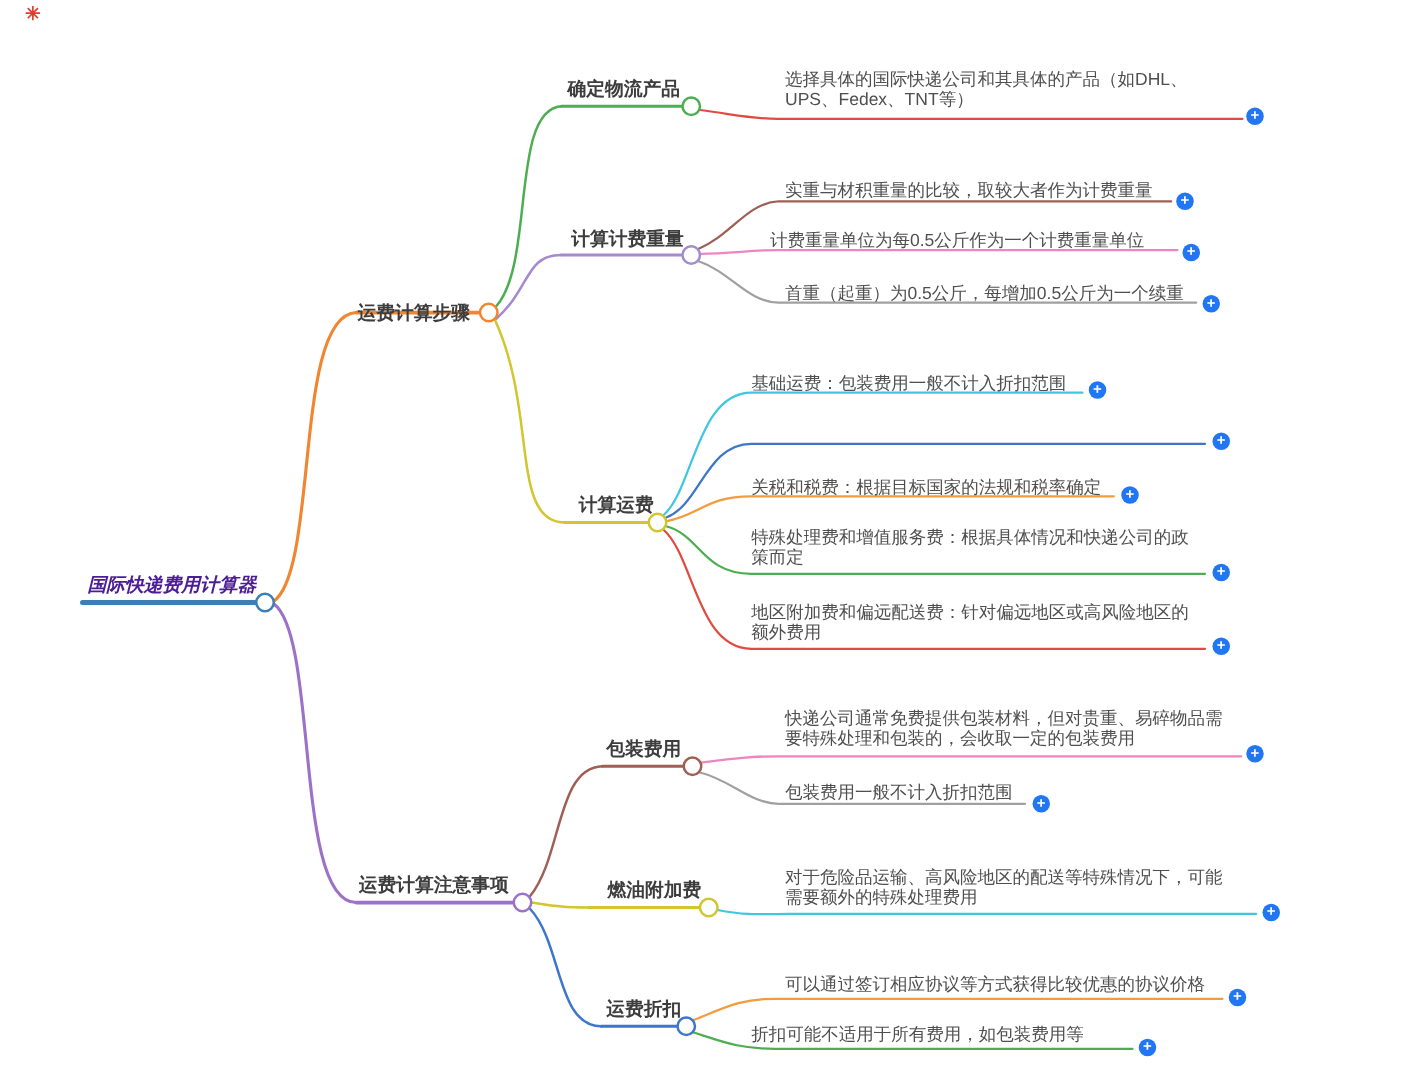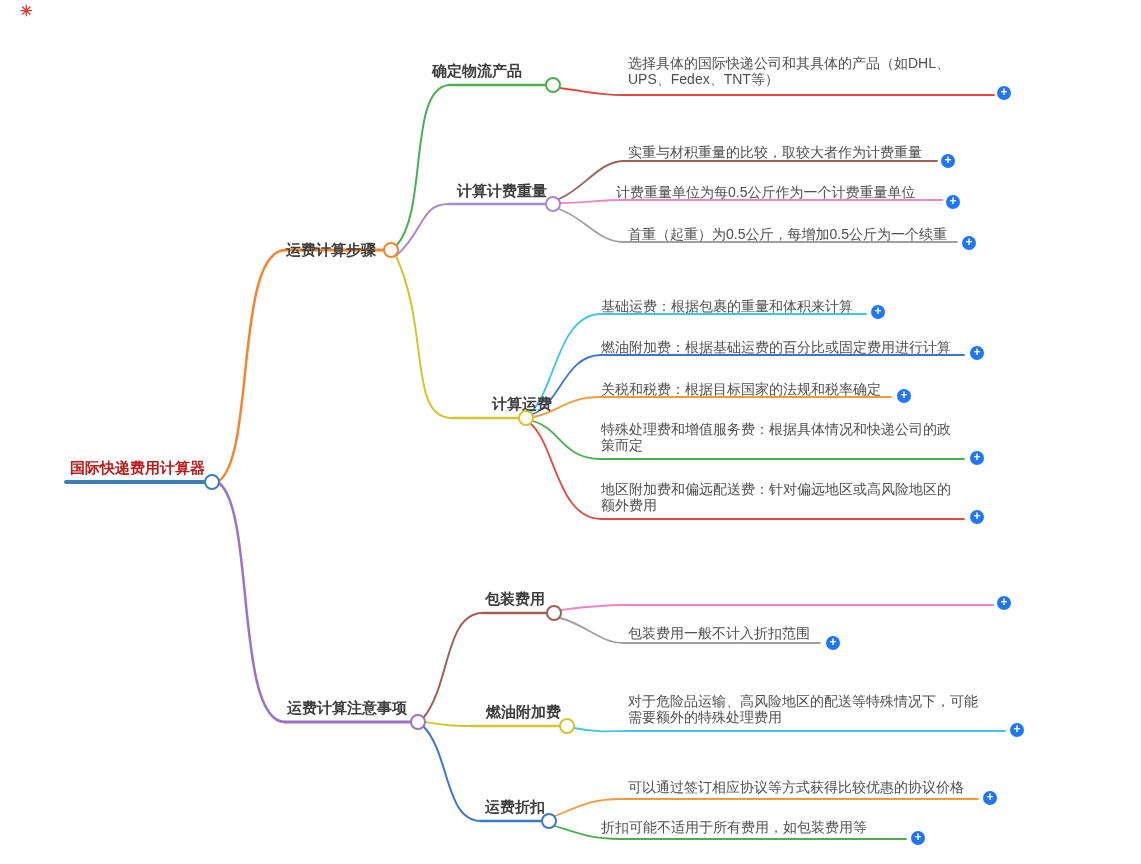--- a/index.html
+++ b/index.html
@@ -1,20 +1,20 @@
 <!DOCTYPE html>
 <html><head>
 <meta charset="utf-8">
 <style>
   html,body{margin:0;padding:0;background:#fff;}
   .canvas{position:relative;width:1141px;height:864px;background:#ffffff;overflow:hidden;
           font-family:"Liberation Sans",sans-serif;}
   svg.wires{position:absolute;left:0;top:0;width:1141px;height:864px;pointer-events:none;}
   .node-label{position:absolute;font-size:15px;font-weight:bold;color:#3d3d3d;white-space:nowrap;}
-  .root-label{font-size:15px;color:#b91c1c;}
+  .root-label{font-size:15px;color:#4c1d95;font-style:italic;}
   .leaf-text{position:absolute;font-size:14px;line-height:16px;color:#4f4f4f;}
   .nowrap{white-space:nowrap;}
   .plus{position:absolute;width:14px;height:14px;border-radius:50%;background:#2176f3;color:#fff;
         font-size:12px;line-height:13px;text-align:center;font-weight:bold;cursor:pointer;}
   .corner-mark{position:absolute;left:20px;top:2px;color:#e03c31;font-size:15px;font-weight:bold;}
 </style>
 </head>
 <body>
 
 <div class="canvas">
@@ -76,41 +76,41 @@
       <circle cx="526" cy="418" r="7" stroke="#d2c52e"></circle>
       <circle cx="554" cy="613" r="7" stroke="#9e5f55"></circle>
       <circle cx="567" cy="726" r="7" stroke="#d2c52e"></circle>
       <circle cx="549" cy="821" r="7" stroke="#3d76cb"></circle>
     </g>
   </svg>
 
   <div class="node-label root-label" style="left:70px;top:459px;">国际快递费用计算器</div>
 
   <div class="node-label" style="left:286px;top:227px;margin-top:14px;">运费计算步骤</div>
-  <div class="node-label" style="left:432px;top:62px;">确定物流产品</div>
+  <div class="node-label" style="left:454px;top:62px;">确定物流产品</div>
   <div class="node-label" style="left:457px;top:182px;">计算计费重量</div>
-  <div class="node-label" style="left:463px;top:395px;margin-left:29px;">计算运费</div>
+  <div class="node-label" style="left:463px;top:395px;">计算运费</div>
 
   <div class="node-label" style="left:287px;top:699px;">运费计算注意事项</div>
   <div class="node-label" style="left:485px;top:590px;">包装费用</div>
   <div class="node-label" style="left:486px;top:703px;">燃油附加费</div>
   <div class="node-label" style="left:485px;top:798px;">运费折扣</div>
 
   <div class="leaf-text" style="left:628px;top:55px;width:358px;">选择具体的国际快递公司和其具体的产品（如DHL、UPS、Fedex、TNT等）</div>
 
   <div class="leaf-text nowrap" style="left:628px;top:144px;">实重与材积重量的比较，取较大者作为计费重量</div>
   <div class="leaf-text nowrap" style="left:616px;top:184px;">计费重量单位为每0.5公斤作为一个计费重量单位</div>
   <div class="leaf-text nowrap" style="left:628px;top:226px;">首重（起重）为0.5公斤，每增加0.5公斤为一个续重</div>
 
-  <div class="leaf-text nowrap" style="left:601px;top:298px;">基础运费：根据包裹的重量和体积来计算</div>
-  <div class="leaf-text nowrap" style="left:601px;top:339px;">燃油附加费：根据基础运费的百分比或固定费用进行计算</div>
+  <div class="leaf-text nowrap" style="left:601px;top:298px;">基础运费：包装费用一般不计入折扣范围</div>
   <div class="leaf-text nowrap" style="left:601px;top:381px;">关税和税费：根据目标国家的法规和税率确定</div>
   <div class="leaf-text" style="left:601px;top:421px;width:358px;">特殊处理费和增值服务费：根据具体情况和快递公司的政策而定</div>
   <div class="leaf-text" style="left:601px;top:481px;width:358px;">地区附加费和偏远配送费：针对偏远地区或高风险地区的额外费用</div>
 
+  <div class="leaf-text" style="left:628px;top:566px;width:362px;">快递公司通常免费提供包装材料，但对贵重、易碎物品需要特殊处理和包装的，会收取一定的包装费用</div>
   <div class="leaf-text nowrap" style="left:628px;top:625px;">包装费用一般不计入折扣范围</div>
 
   <div class="leaf-text" style="left:628px;top:693px;width:360px;">对于危险品运输、高风险地区的配送等特殊情况下，可能需要额外的特殊处理费用</div>
 
   <div class="leaf-text nowrap" style="left:628px;top:779px;">可以通过签订相应协议等方式获得比较优惠的协议价格</div>
   <div class="leaf-text nowrap" style="left:601px;top:819px;">折扣可能不适用于所有费用，如包装费用等</div>
 
   <div class="plus" style="left:997px;top:86px;">+</div>
   <div class="plus" style="left:941px;top:154px;">+</div>
   <div class="plus" style="left:946px;top:195px;">+</div>

